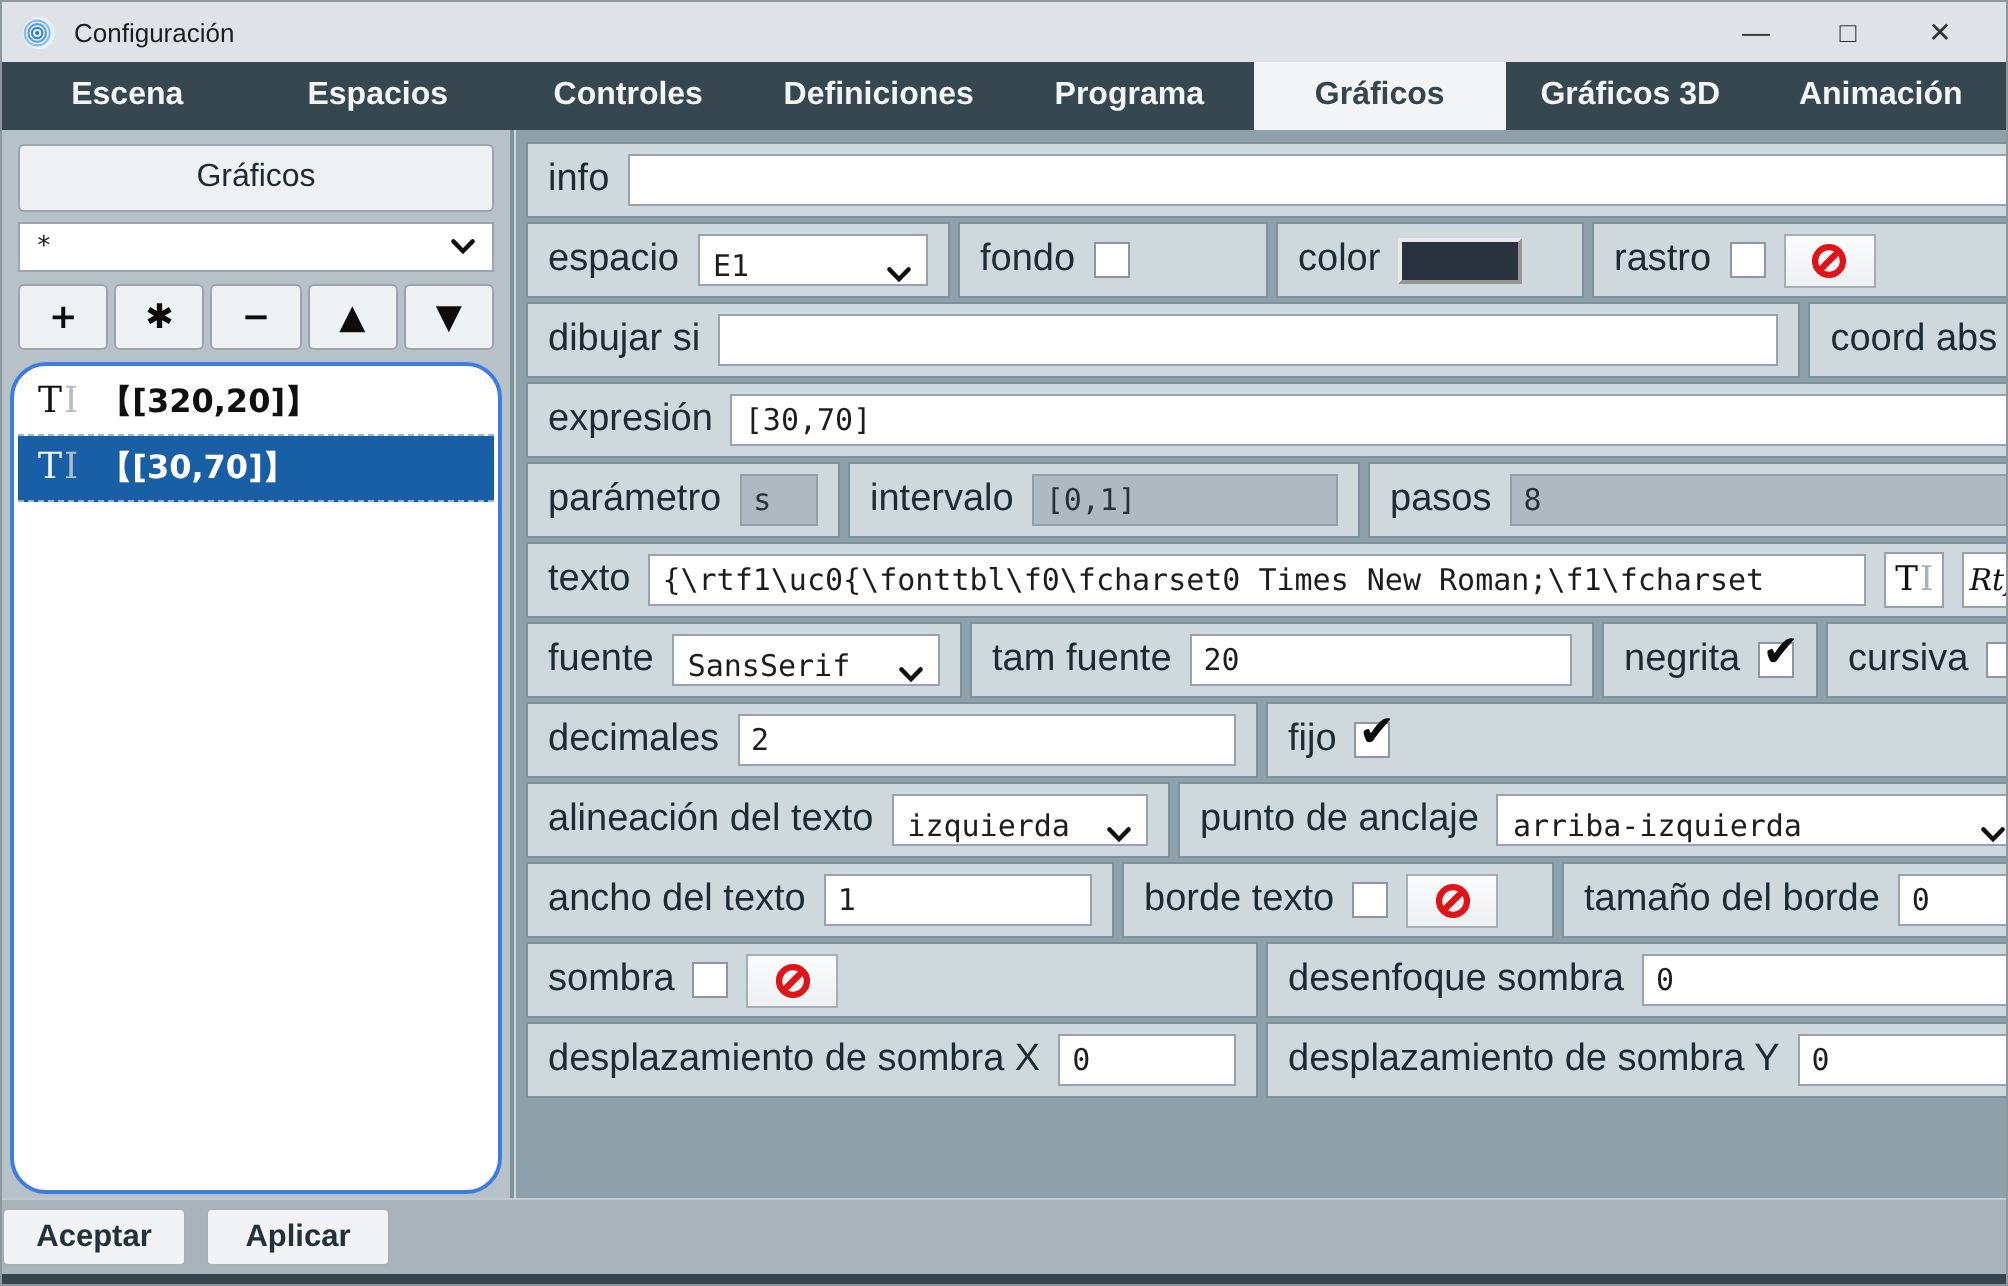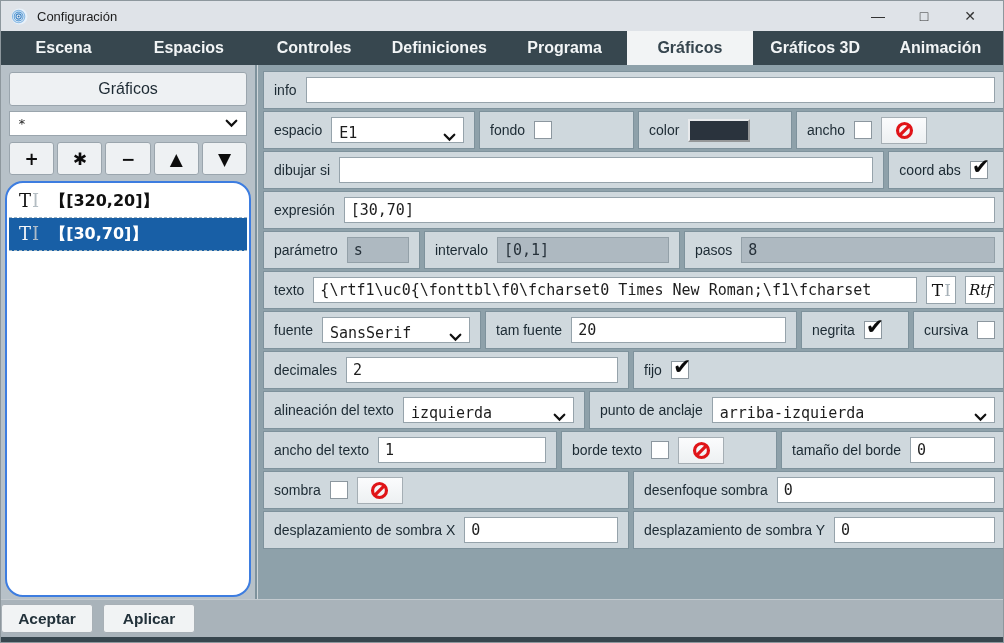--- a/index.html
+++ b/index.html
@@ -47,21 +47,21 @@
   .ticon { font-family:"DejaVu Serif", serif; font-weight:400; font-size:18px; line-height:1; }
   .ticon .ib { color:#b4bdc3; margin-left:1px; }
   .lp-item.selected .ticon { color:#f2f5f8; }
   .lp-item.selected .ticon .ib { color:#aebcc9; }
 
   
   .right { flex:1; background:#8ea1aa; padding:6px 5px 0 5px; border-left:1px solid #cfd6da; }
   .row { display:flex; gap:4px; margin-bottom:2px; }
   .cell { background:#cfd8dd; border:1px solid #7e929c; height:38px; display:flex;
           align-items:center; padding:0 10px; gap:9px; min-width:0; }
-  .lbl { font-size:14px; color:#1c2a33; white-space:nowrap; flex:0 0 auto; }
+  .lbl { font-size:19px; color:#1c2a33; white-space:nowrap; flex:0 0 auto; }
   .inp { background:#fff; border:1px solid #96a3ab; height:26px; min-width:0;
          font:15px "DejaVu Sans Mono", monospace; color:#1d1d1d; padding:0 6px;
          display:flex; align-items:center; white-space:nowrap; overflow:hidden; }
   .inp.grow { flex:1; }
   .inp.disabled { background:#aeb9c1; border-color:#93a0a8; color:#26313a; }
   .dd { background:#fff; border:1px solid #96a3ab; height:26px; display:flex; align-items:flex-end;
         justify-content:space-between; gap:8px; padding:0 7px;
         font:15px "DejaVu Sans Mono", monospace; color:#1d1d1d; cursor:default; }
   .cb { width:18px; height:18px; background:#fff; border:1px solid #8c979f; position:relative;
         flex:0 0 auto; cursor:default; }
@@ -169,21 +169,21 @@
         </div>
         <div class="cell" style="flex:0 0 155px">
           <span class="lbl">fondo</span>
           <span class="cb"></span>
         </div>
         <div class="cell" style="flex:0 0 154px">
           <span class="lbl">color</span>
           <span class="swatch" style="background-color: rgb(42, 51, 61);"></span>
         </div>
         <div class="cell" style="flex:1">
-          <span class="lbl">ancho</span>
+          <span class="lbl">rastro</span>
           <span class="cb"></span>
           <span class="prohibit">
             <svg width="19" height="19" viewBox="0 0 18 18">
               <circle cx="9" cy="9" r="6.6" fill="none" stroke="#e01418" stroke-width="3"></circle>
               <line x1="4.6" y1="13.4" x2="13.4" y2="4.6" stroke="#e01418" stroke-width="3"></line>
             </svg>
           </span>
         </div>
       </div>
 

